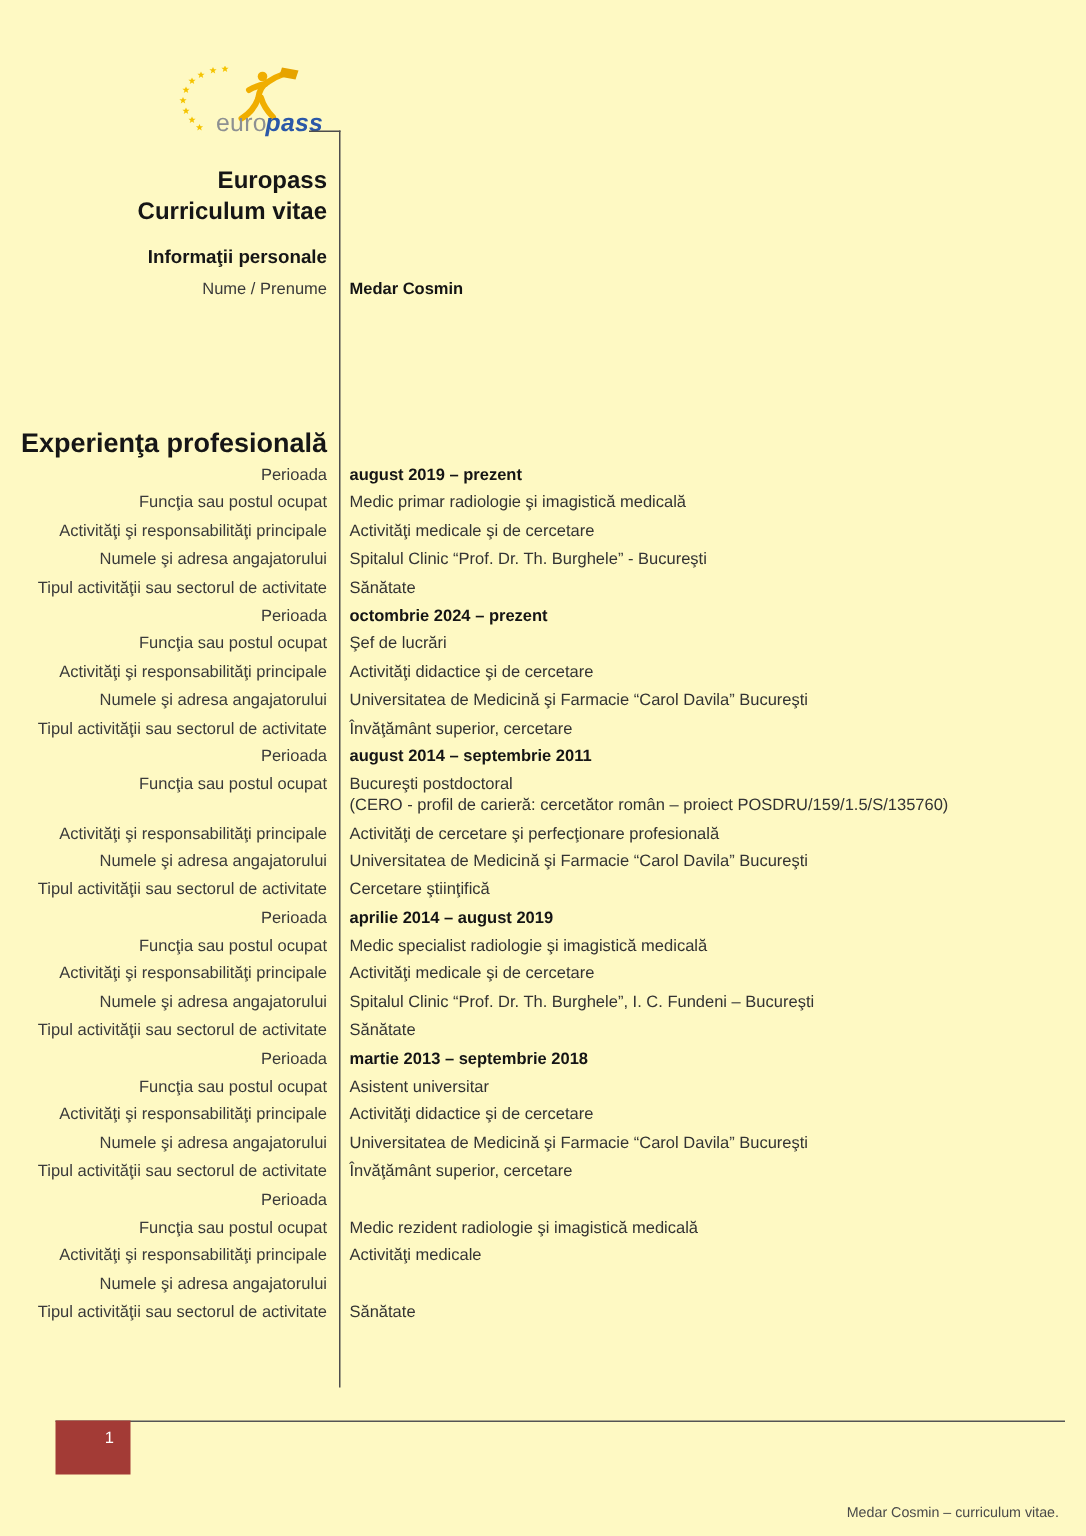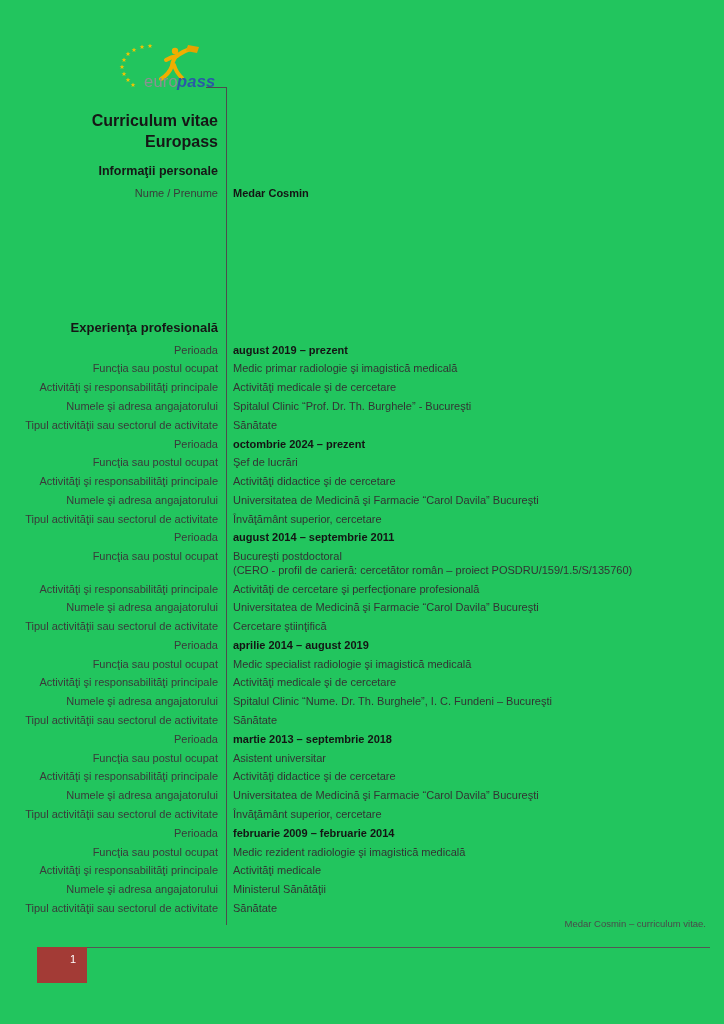--- a/index.html
+++ b/index.html
@@ -1,45 +1,45 @@
 <!DOCTYPE html>
 <html lang="ro"><head>
 <meta charset="utf-8">
 <style>
   html,body{margin:0;padding:0;background:#fff;}
   .page{
-    position:relative;width:724px;height:1024px;background:#22c55e;
+    position:relative;width:724px;height:1024px;background:#fef9c3;
     font-family:"Liberation Sans",sans-serif;overflow:hidden;color:#333;
   }
   
   .logo{position:absolute;left:116px;top:44px;}
   .logo text{font-family:"Liberation Sans",sans-serif;}
   .logo .euro{font-size:16.5px;letter-spacing:.2px;}
   .logo .pass{font-size:16.5px;font-weight:bold;font-style:italic;letter-spacing:.2px;}
   
   .rule-h{position:absolute;left:206px;top:87px;width:21px;height:1px;background:#4d4d4d;}
   .rule-v{position:absolute;left:226px;top:87px;width:1px;height:838px;background:#4d4d4d;}
   
   .content{padding-top:110px;}
   .title{width:218px;text-align:right;font-weight:bold;font-size:16px;line-height:21px;color:#161616;}
   .sec-heading{width:218px;text-align:right;font-weight:bold;font-size:12.5px;line-height:15px;margin-top:12px;color:#161616;}
-  .sec-heading.exp{font-size:13px;line-height:16px;margin-top:119px;}
+  .sec-heading.exp{font-size:18px;line-height:16px;margin-top:86px;}
   #entries{margin-top:8px;}
   .row{display:flex;align-items:flex-start;margin-bottom:5.2px;font-size:11px;line-height:13.6px;}
   .name-row{margin-top:8px;}
   .lab{flex:0 0 218px;text-align:right;color:#3a3a3a;}
   .val{flex:1;margin-left:15px;padding-right:18px;color:#333;}
   .bold{font-weight:bold;color:#141414;}
   
   .footer-line{position:absolute;left:37px;top:947px;width:673px;height:1px;background:#555;}
   .page-box{
     position:absolute;left:37px;top:947px;width:50px;height:36px;
     color:#fff;font-size:11px;text-align:right;box-sizing:border-box;padding:6px 11px 0 0;
   }
-  .footer-text{position:absolute;top:918px;right:18px;font-size:9.5px;color:#4a4a4a;}
+  .footer-text{position:absolute;top:1003px;right:18px;font-size:9.5px;color:#4a4a4a;}
 </style>
 </head>
 <body>
 
 <div class="page">
 
   <svg class="logo" width="104" height="50" viewBox="0 0 104 50" aria-hidden="true">
     <defs>
       <path id="st" d="M0,-2.4 L0.7,-0.8 2.4,-0.8 1.0,0.3 1.5,2.0 0,1.0 -1.5,2.0 -1.0,0.3 -2.4,-0.8 -0.7,-0.8 Z"></path>
     </defs>
@@ -65,22 +65,22 @@
     <polygon points="72,1 83,3 81,9 70,7" fill="#e6a300"></polygon>
     <text class="euro" x="28" y="43" style="fill: rgb(141, 144, 146);">euro</text>
     <text class="pass" x="61" y="43" style="fill: rgb(43, 88, 168);">pass</text>
   </svg>
 
   <div class="rule-h"></div>
   <div class="rule-v"></div>
 
   <div class="content">
     <div class="title">
+      <div>Europass</div>
       <div>Curriculum vitae</div>
-      <div>Europass</div>
     </div>
 
     <div class="sec-heading">Informaţii personale</div>
 
     <div class="row name-row">
       <div class="lab">Nume / Prenume</div>
       <div class="val bold">Medar Cosmin</div>
     </div>
 
     <div class="sec-heading exp">Experienţa profesională</div>
@@ -162,21 +162,21 @@
           <div class="val">
             <div>Medic specialist radiologie şi imagistică medicală</div>
           </div>
         </div>
         <div class="row">
           <div class="lab">Activităţi şi responsabilităţi principale</div>
           <div class="val">Activităţi medicale şi de cercetare</div>
         </div>
         <div class="row">
           <div class="lab">Numele şi adresa angajatorului</div>
-          <div class="val">Spitalul Clinic “Nume. Dr. Th. Burghele”, I. C. Fundeni – Bucureşti</div>
+          <div class="val">Spitalul Clinic “Prof. Dr. Th. Burghele”, I. C. Fundeni – Bucureşti</div>
         </div>
         <div class="row">
           <div class="lab">Tipul activităţii sau sectorul de activitate</div>
           <div class="val">Sănătate</div>
         </div>
         <div class="row">
           <div class="lab">Perioada</div>
           <div class="val bold">martie 2013 – septembrie 2018</div>
         </div>
         <div class="row">
@@ -192,35 +192,33 @@
         <div class="row">
           <div class="lab">Numele şi adresa angajatorului</div>
           <div class="val">Universitatea de Medicină şi Farmacie “Carol Davila” Bucureşti</div>
         </div>
         <div class="row">
           <div class="lab">Tipul activităţii sau sectorul de activitate</div>
           <div class="val">Învăţământ superior, cercetare</div>
         </div>
         <div class="row">
           <div class="lab">Perioada</div>
-          <div class="val bold">februarie 2009 – februarie 2014</div>
         </div>
         <div class="row">
           <div class="lab">Funcţia sau postul ocupat</div>
           <div class="val">
             <div>Medic rezident radiologie şi imagistică medicală</div>
           </div>
         </div>
         <div class="row">
           <div class="lab">Activităţi şi responsabilităţi principale</div>
           <div class="val">Activităţi medicale</div>
         </div>
         <div class="row">
           <div class="lab">Numele şi adresa angajatorului</div>
-          <div class="val">Ministerul Sănătăţii</div>
         </div>
         <div class="row">
           <div class="lab">Tipul activităţii sau sectorul de activitate</div>
           <div class="val">Sănătate</div>
         </div>
       </div>
   </div>
 
   <div class="footer-line"></div>
   <div class="page-box" style="background: rgb(163, 59, 54);">

